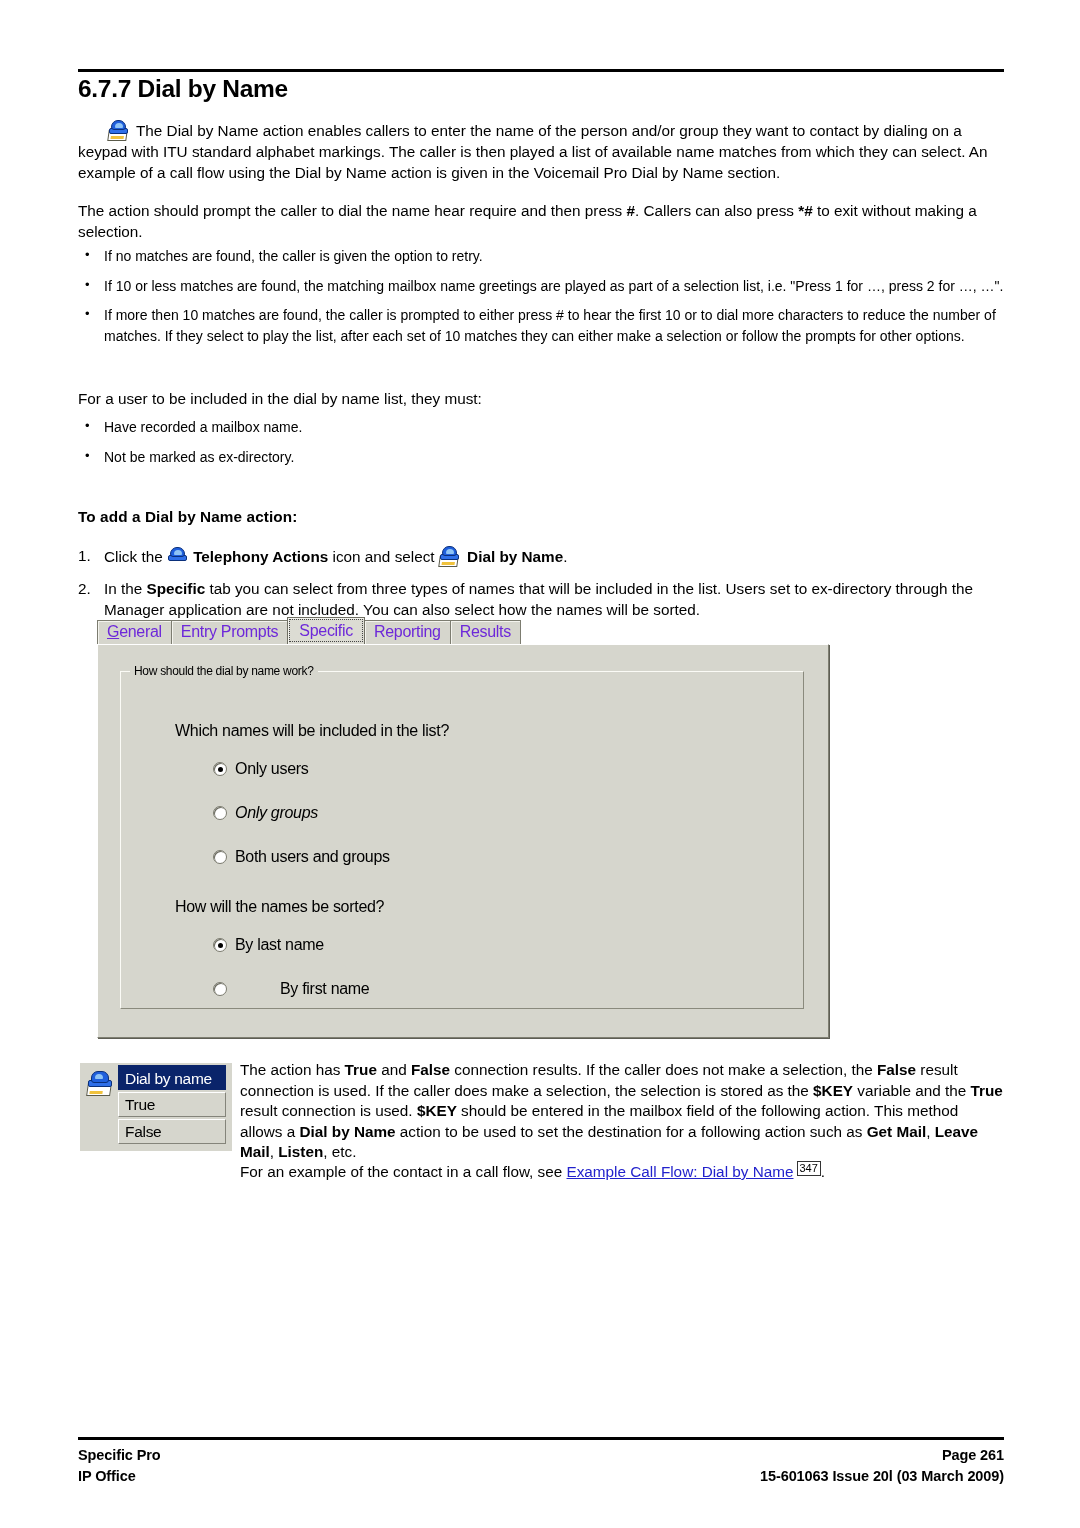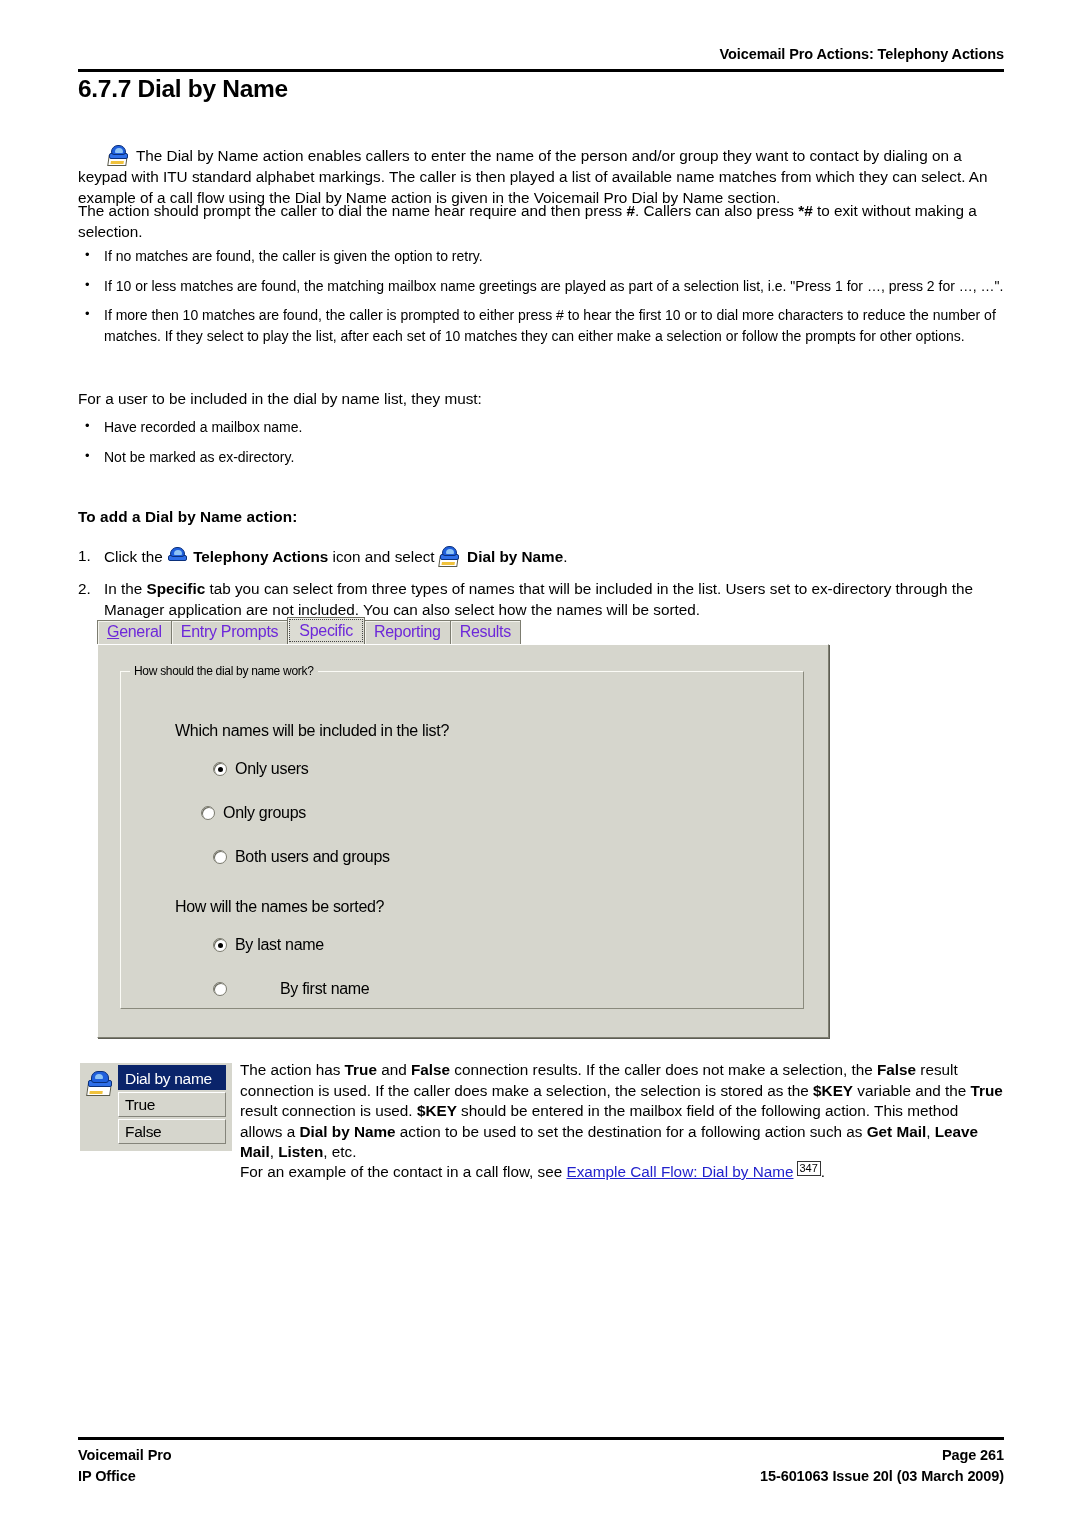--- a/index.html
+++ b/index.html
@@ -53,21 +53,21 @@
 
   
   .body-block {
     position: absolute;
     left: 78px;
     width: 926px;
     font-size: 15.3px;
     line-height: 20.6px;
     text-align: left;
   }
-  .p1 { top: 120px; text-indent: 30px; margin-top: 25px; }
+  .p1 { top: 120px; text-indent: 30px; }
   .p2 { top: 201px; }
   .p3 { top: 389px; }
 
   .bullets {
     position: absolute;
     left: 78px;
     width: 926px;
     font-size: 14px;
     line-height: 20.6px;
     margin: 0;
@@ -288,21 +288,21 @@
   .radio.on::after {
     content: "";
     position: absolute;
     left: 3.5px; top: 3.5px;
     width: 5px; height: 5px;
     border-radius: 50%;
     background: #000;
   }
 
   .r1 { left: 92px; top: 88px; }
-  .r2 { left: 80px; top: 132px; }
+  .r2 { left: 92px; top: 132px; font-style: italic; }
   .r3 { left: 92px; top: 176px; }
   .r4 { left: 92px; top: 264px; }
   .r5 { left: 92px; top: 308px; gap: 45px; }
 
   
   .node-graphic {
     position: absolute;
     left: 80px;
     top: 1063px;
     width: 152px;
@@ -405,21 +405,20 @@
     line-height: 21px;
     letter-spacing: -0.1px;
   }
   .footer-row { display: flex; justify-content: space-between; }
 </style>
 </head>
 <body>
 
 <div class="page">
 
-  <div class="header">Voicemail Pro Actions: Telephony Actions</div>
   <div class="header-rule"></div>
   <h1 class="section-title">6.7.7 Dial by Name</h1>
 
   <div class="body-block p1">
     <span class="icon-phone-papers">
       <span class="pp-papers"></span><span class="ph-base"></span><span class="ph-body"></span>
     </span>
     <span>The Dial by Name action enables callers to enter the name of the person and/or group they want to contact by dialing on a keypad with ITU standard alphabet markings. The caller is then played a list of available name matches from which they can select. An example of a call flow using the Dial by Name action is given in the Voicemail Pro Dial by Name section.</span>
   </div>
 
@@ -507,21 +506,21 @@
     </div>
   </div>
 
   <div class="lower-text"><span>The action has </span><b>True</b><span> and </span><b>False</b><span> connection results. If the caller does not make a selection, the </span><b>False</b><span> result connection is used. If the caller does make a selection, the selection is stored as the </span><b>$KEY</b><span> variable and the </span><b>True</b><span> result connection is used. </span><b>$KEY</b><span> should be entered in the mailbox field of the following action. This method allows a </span><b>Dial by Name</b><span> action to be used to set the destination for a following action such as </span><b>Get Mail</b><span>, </span><b>Leave Mail</b><span>, </span><b>Listen</b><span>, etc.</span></div>
 
   <div class="lower-text-2"><span>For an example of the contact in a call flow, see </span><a class="xref" href="#">Example Call Flow: Dial by Name</a><span class="pageref">347</span><span>.</span></div>
 
   <div class="footer-rule"></div>
   <div class="footer">
     <div class="footer-row">
-      <span>Voicemail Pro</span>
+      <span>Specific Pro</span>
       <span>Page 261</span>
     </div>
     <div class="footer-row">
       <span>IP Office</span>
       <span>15-601063 Issue 20l (03 March 2009)</span>
     </div>
   </div>
 
 </div>
 

